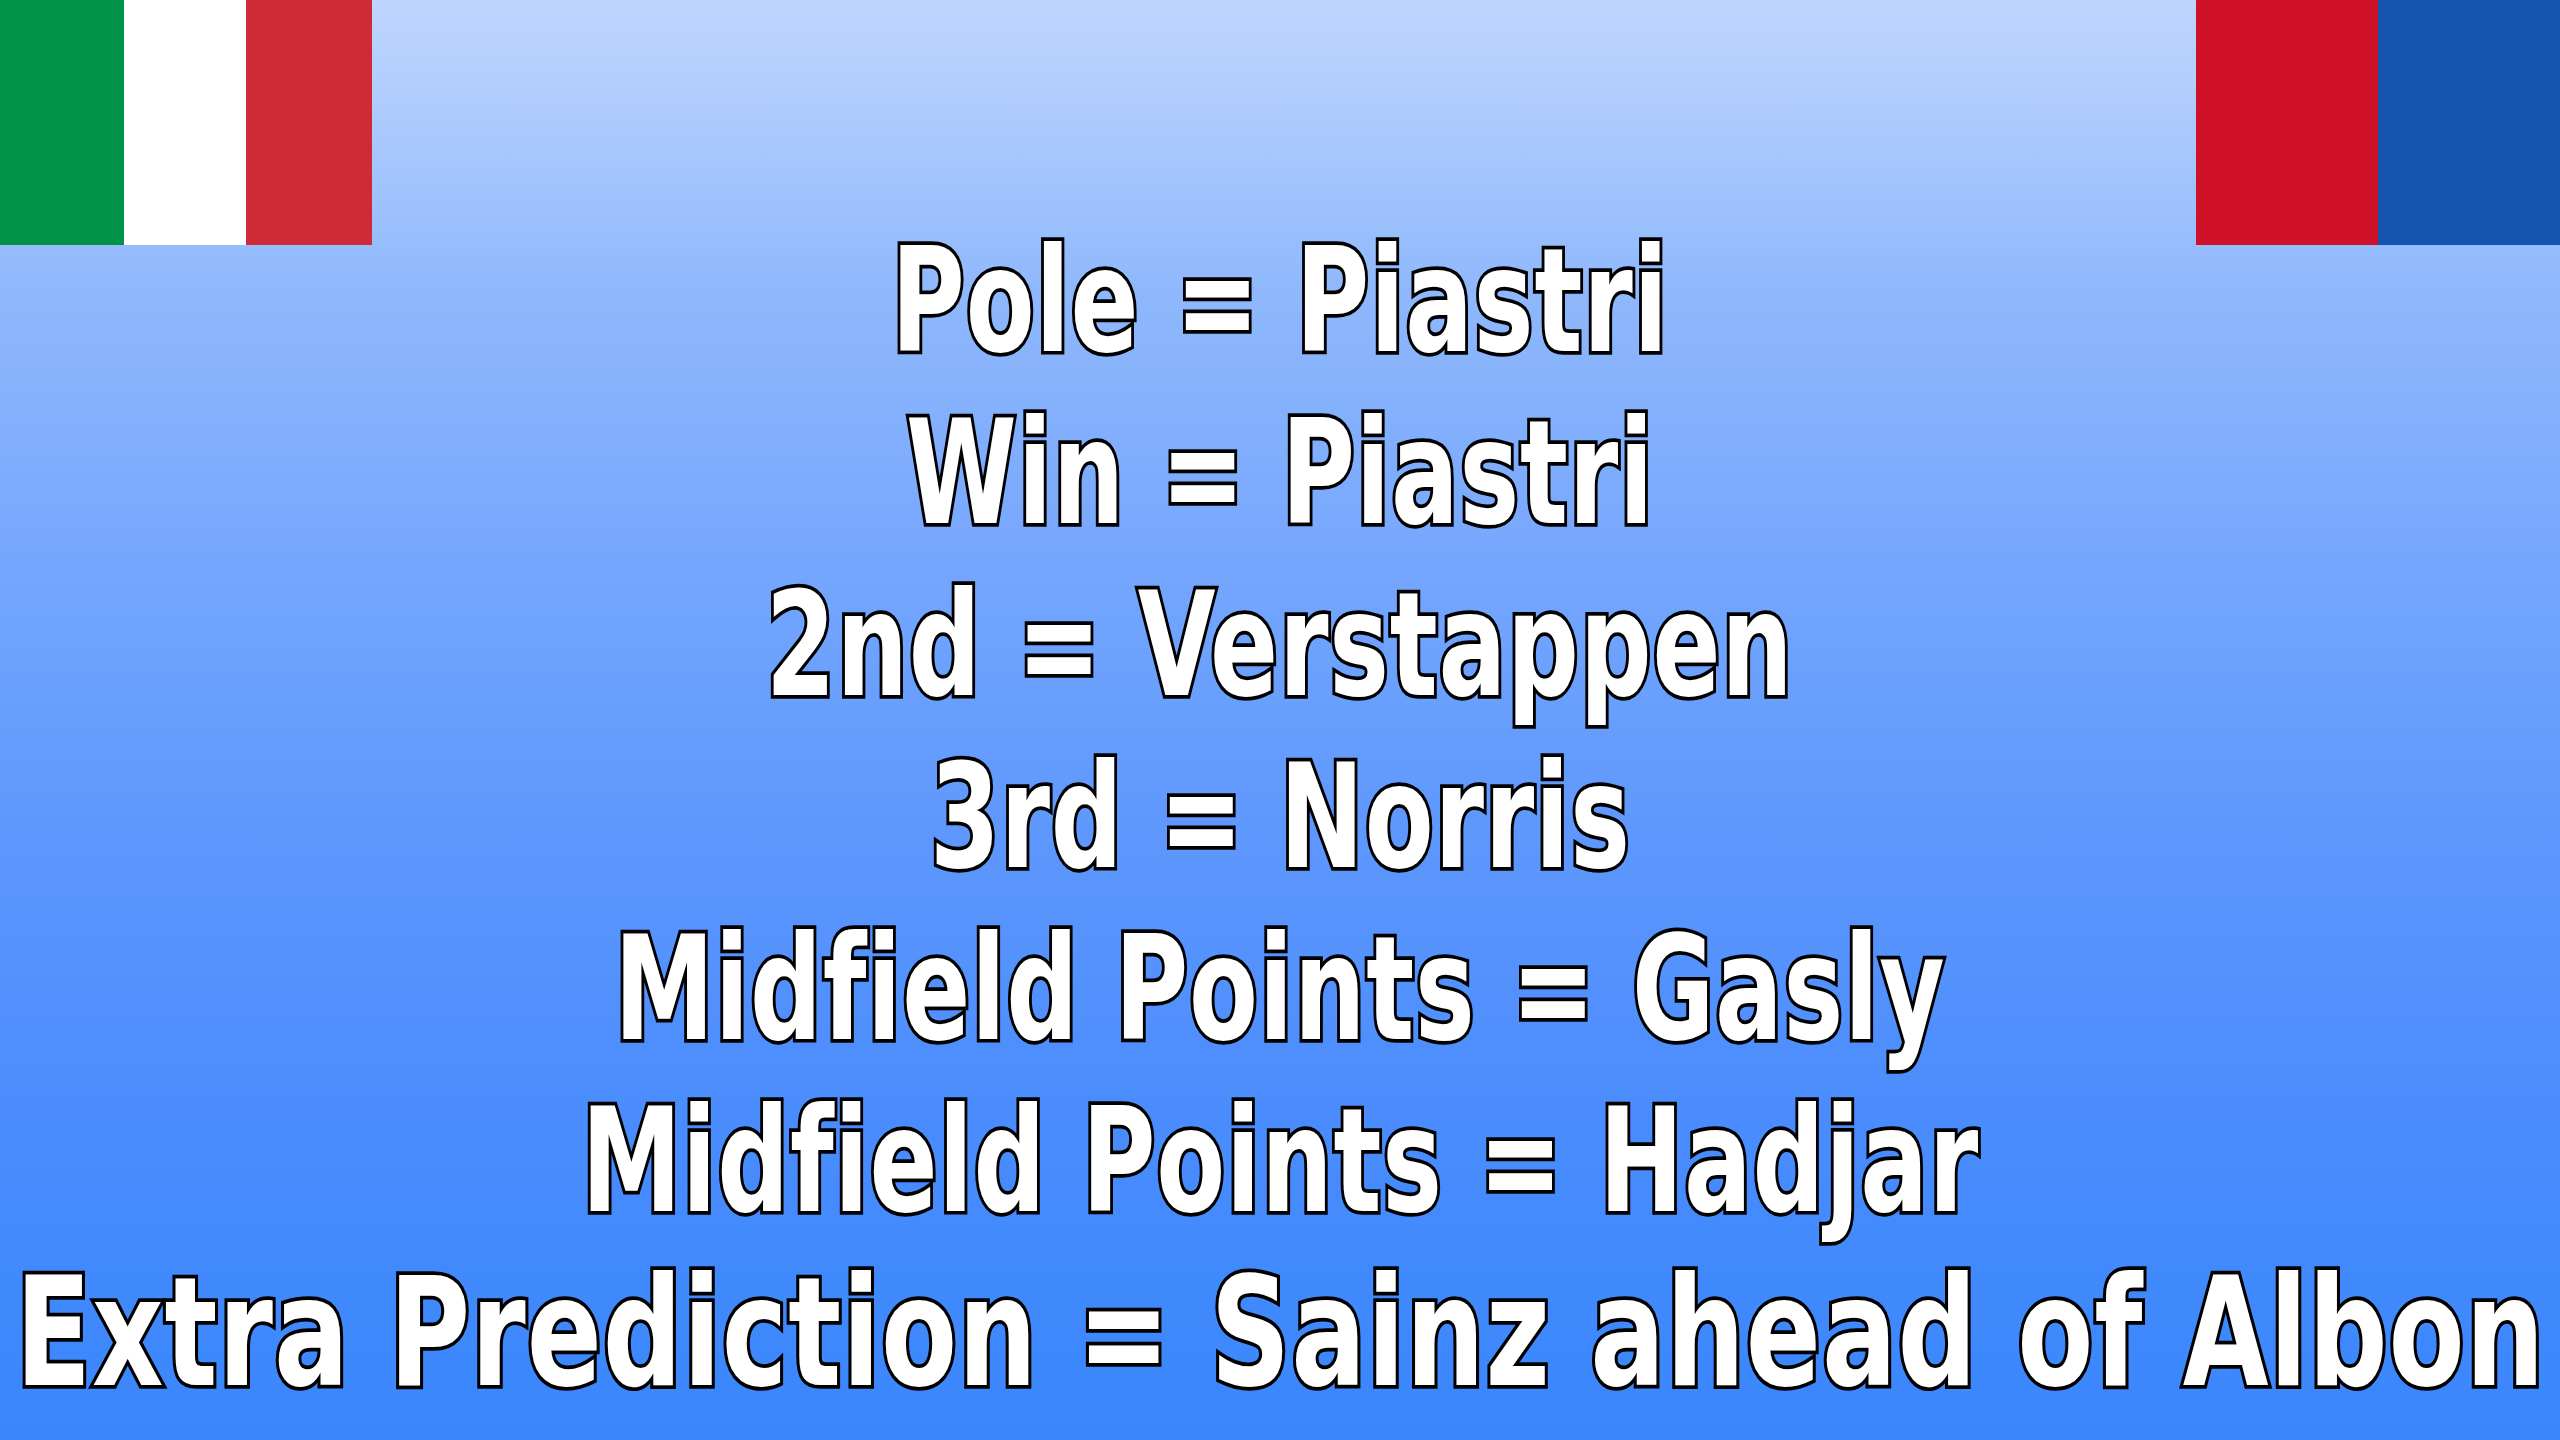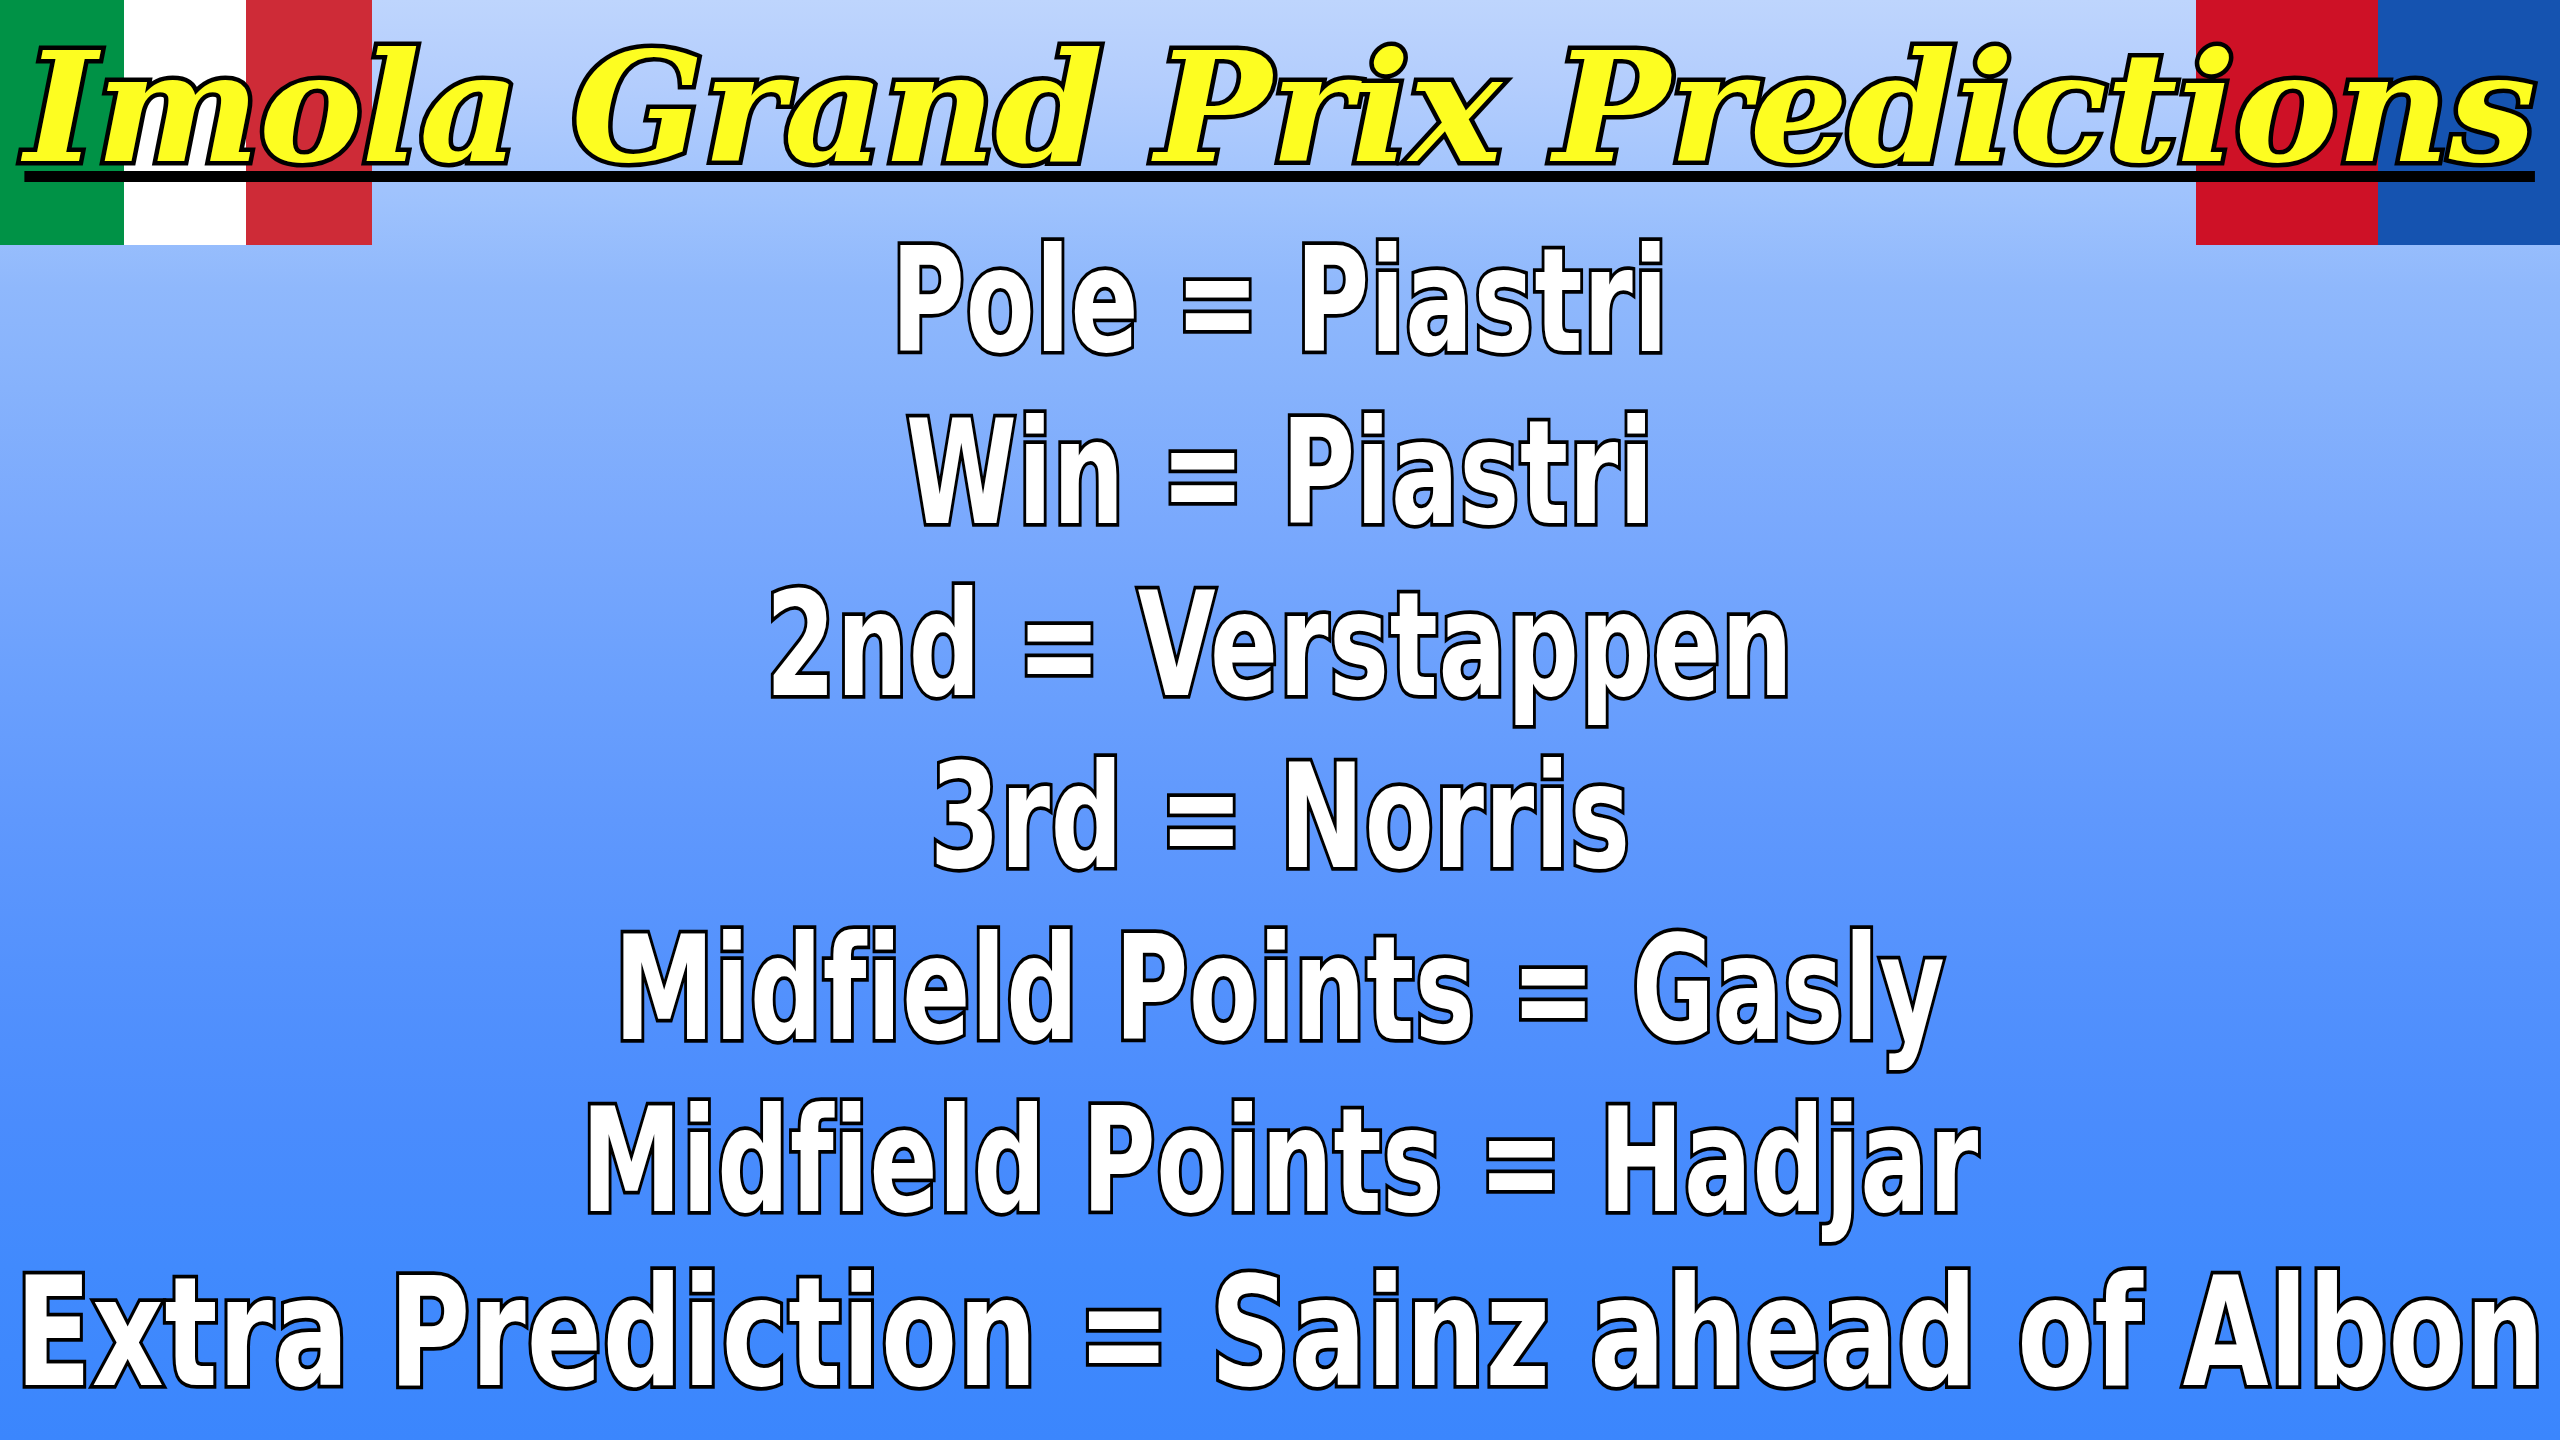--- a/index.html
+++ b/index.html
@@ -117,23 +117,20 @@
     <div class="band" style="background:#009246"></div>
     <div class="band" style="background:#ffffff"></div>
     <div class="band" style="background:#ce2b37"></div>
   </div>
 
   <div class="flag" id="flag-right">
     <div class="band" style="background:#ce1126"></div>
     <div class="band" style="background:#1553b0"></div>
   </div>
 
-  <div id="title-wrap">
-    <div id="page-title">Imola Grand Prix Predictions</div>
-  </div>
 
   <div id="predictions">
     <div class="pred-line">Pole = Piastri</div>
     <div class="pred-line">Win = Piastri</div>
     <div class="pred-line">2nd = Verstappen</div>
     <div class="pred-line">3rd = Norris</div>
     <div class="pred-line">Midfield Points = Gasly</div>
     <div class="pred-line">Midfield Points = Hadjar</div>
     <div class="pred-line wide">Extra Prediction = Sainz ahead of Albon</div>
   </div>

